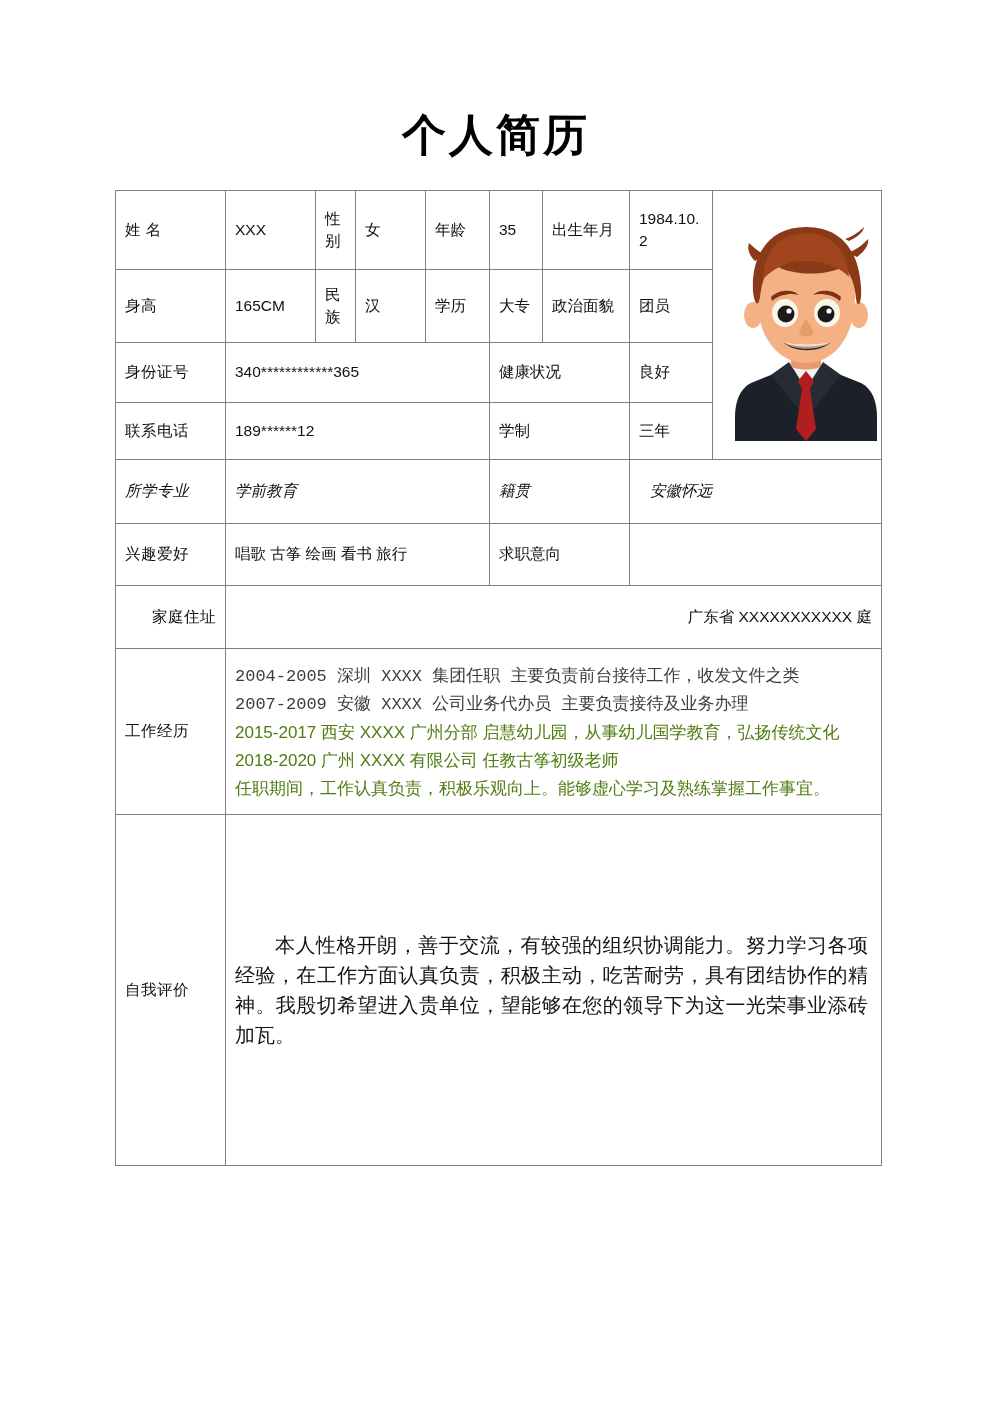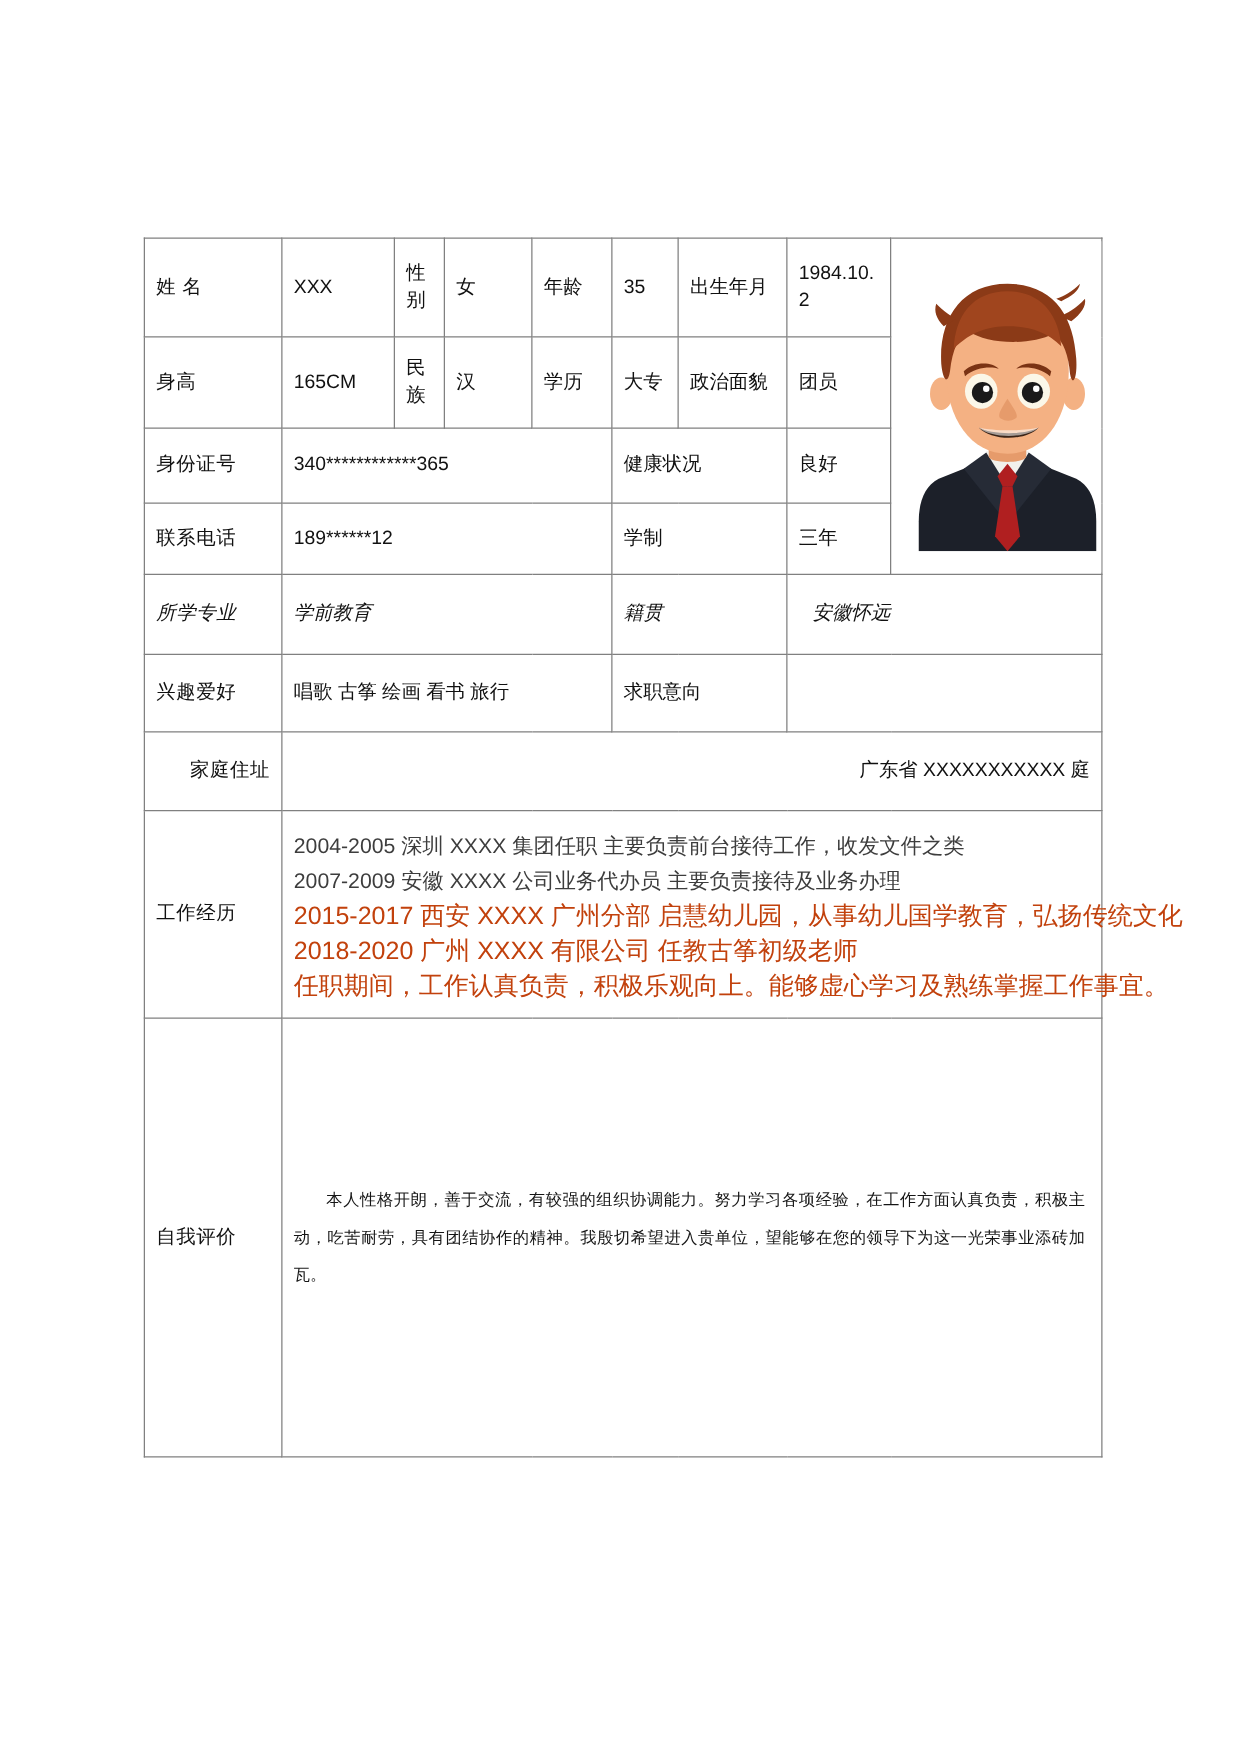--- a/index.html
+++ b/index.html
@@ -86,33 +86,33 @@
   
   .work-block {
     padding: 4px 0 2px 0;
   }
   .work-line {
     font-size: 16px;
     line-height: 28px;
     white-space: nowrap;
   }
   .work-line.serif {
-    font-family: Liberation Sans, sans-serif;
+    font-family: Liberation Mono, monospace;
     color: #3d3d3d;
     font-size: 17px;
   }
   .work-line.sans {
     font-family: "Liberation Sans", "DejaVu Sans", sans-serif;
-    color: #c2410c;
+    color: #4d7c0f;
+    font-size: 17px;
+  }
+
+  
+  .selfeval-block {
     font-size: 20px;
-  }
-
-  
-  .selfeval-block {
-    font-size: 13px;
     line-height: 30px;
     text-align: justify;
     text-justify: inter-ideograph;
     color: #151515;
     padding-right: 4px;
   }
   .selfeval-block .indent { padding-left: 2em; }
 
   
   .avatar-wrap {
@@ -128,20 +128,21 @@
     transform: translateX(-50%);
     top: 18px;
     display: block;
   }
 </style>
 </head>
 <body>
 
 <div class="page">
 
+  <div class="doc-title">个人简历</div>
 
   <table class="resume-table">
     <colgroup>
       <col style="width:110px">
       <col style="width:90px">
       <col style="width:40px">
       <col style="width:70px">
       <col style="width:64px">
       <col style="width:53px">
       <col style="width:87px">

